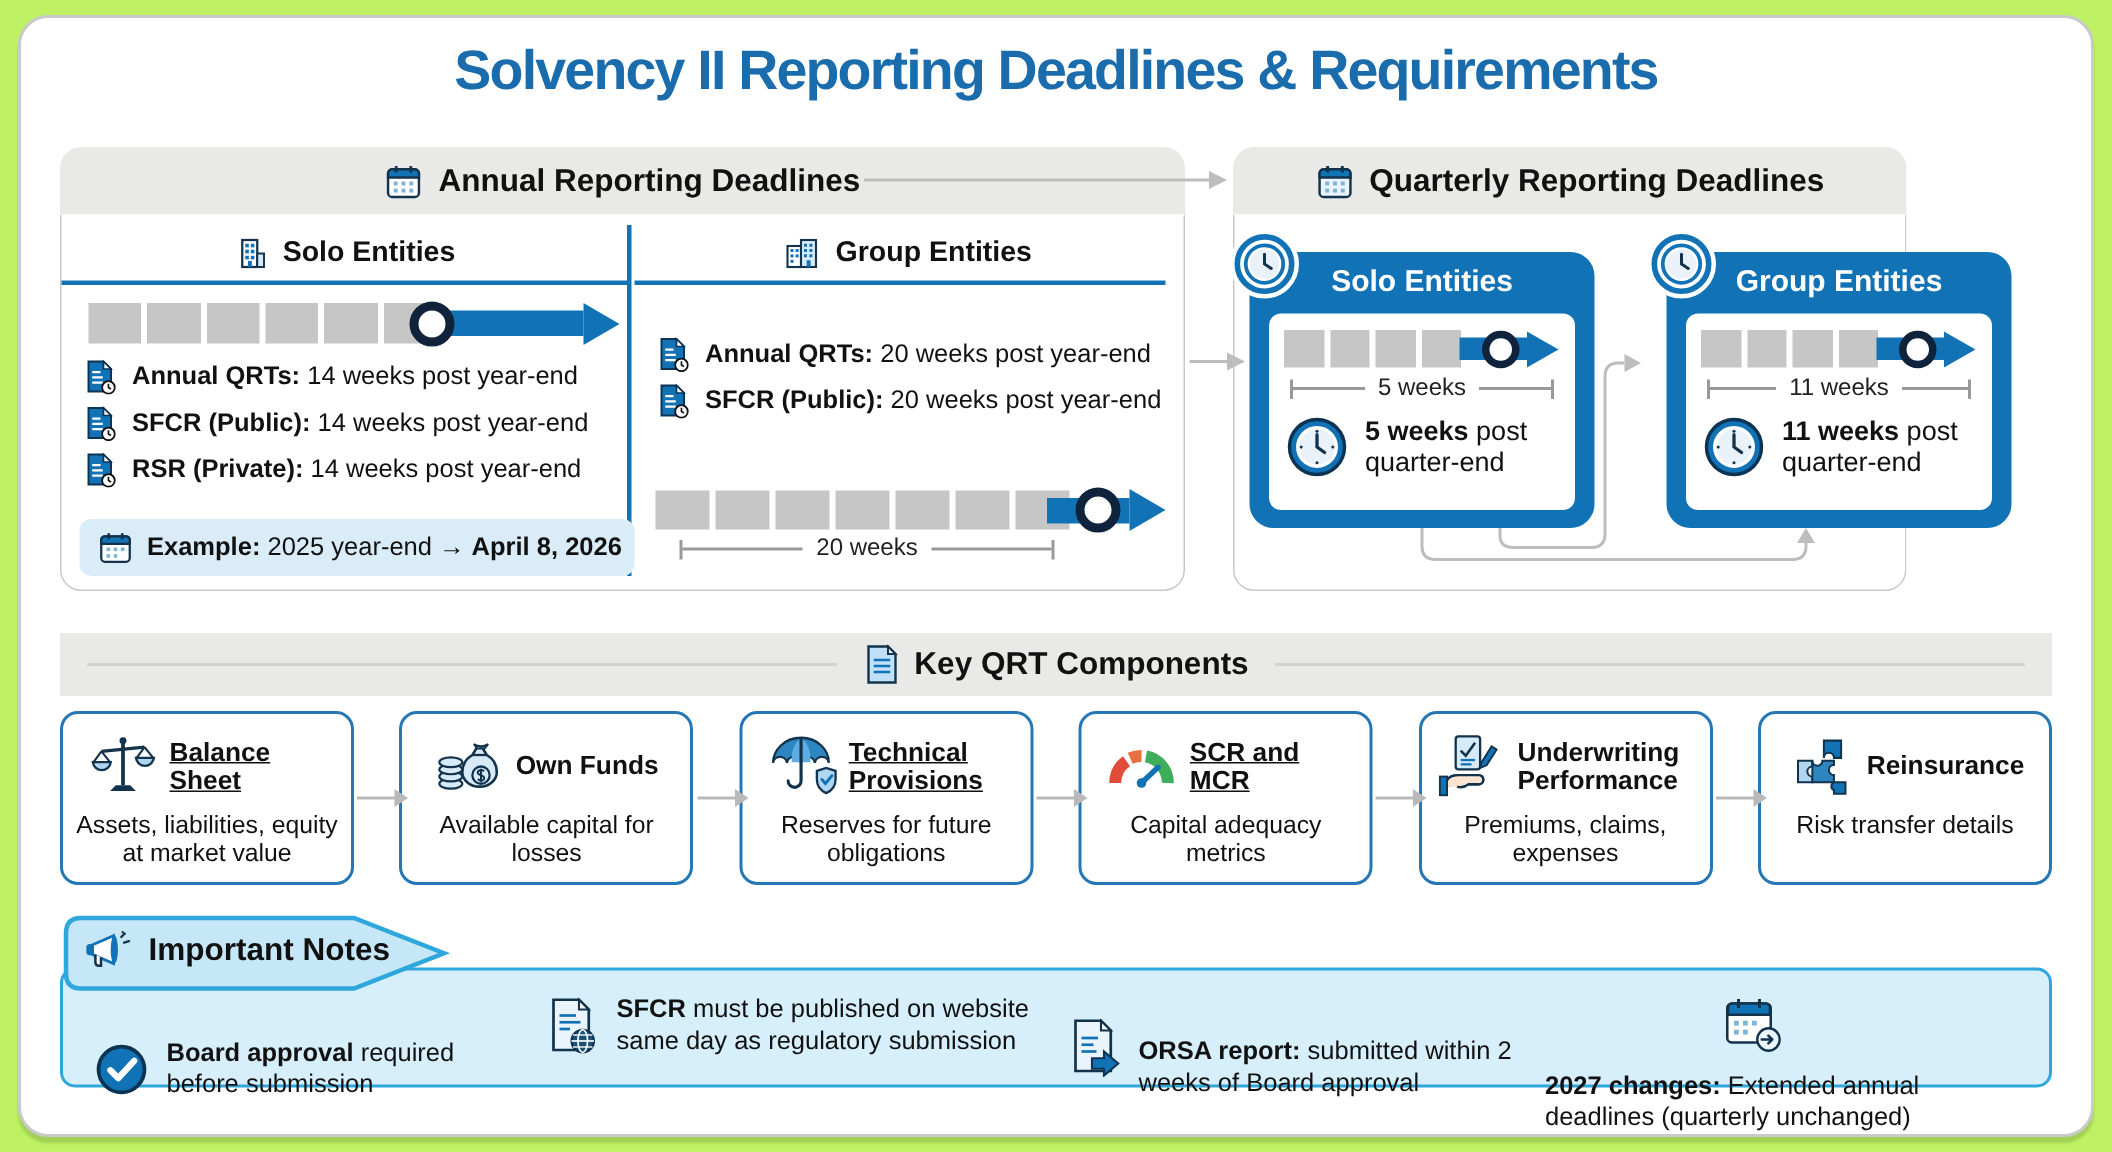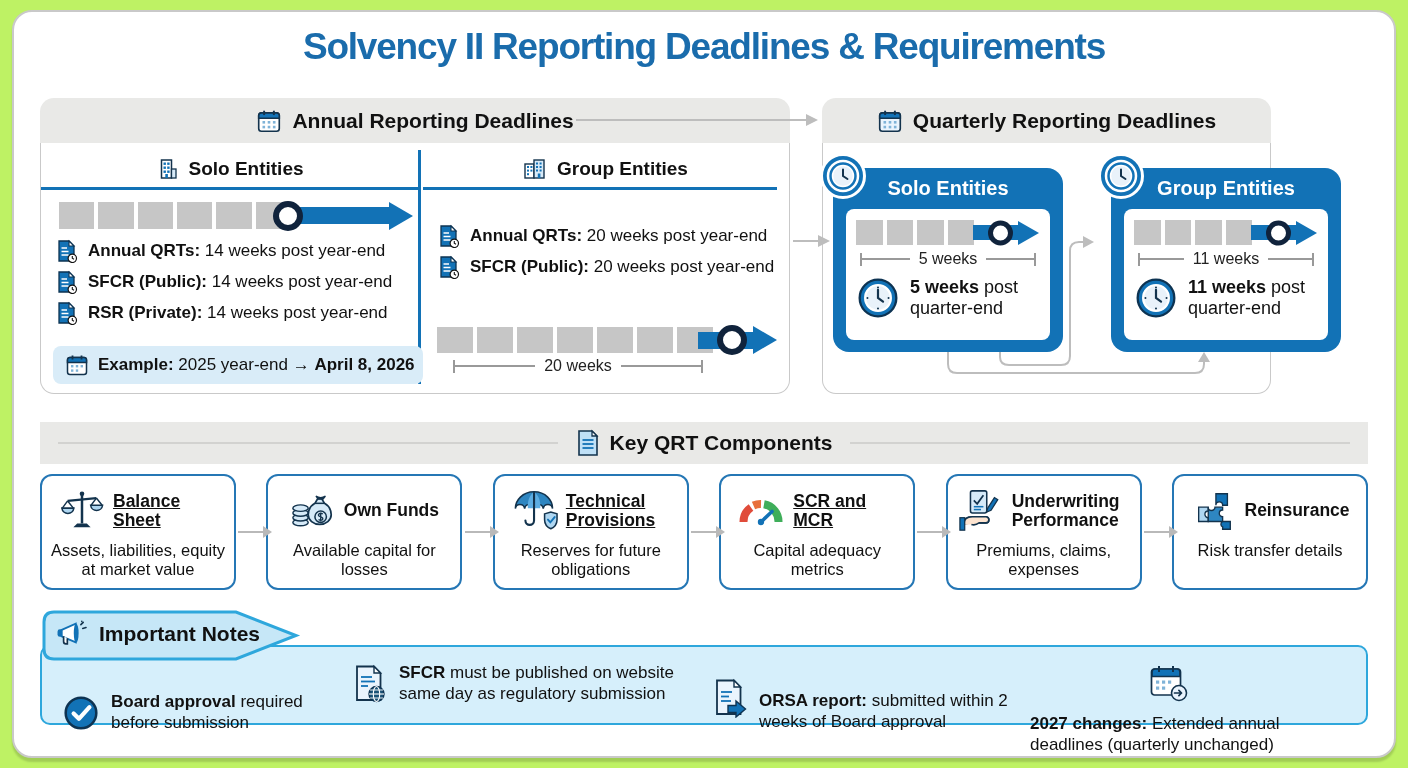--- a/index.html
+++ b/index.html
@@ -83,21 +83,21 @@
   .w2{max-width:104px;text-decoration:underline;}
   .kc-desc{font-size:16.5px;text-align:center;line-height:1.18;margin-top:3px;}
 
   
   .notes-body{position:absolute;left:40px;top:645px;width:1328px;height:80px;background:#d6effb;border:2px solid #2ea7dc;border-radius:10px;box-sizing:border-box;z-index:1;}
   .notes-tab{position:absolute;left:40px;top:609px;width:262px;height:53px;z-index:3;}
   .notes-tab-content{position:absolute;left:56px;top:609px;height:50px;display:flex;align-items:center;gap:11px;font-size:21px;font-weight:bold;z-index:4;}
   .note{position:absolute;display:flex;align-items:center;gap:11px;z-index:2;}
   .nt{font-size:17px;line-height:1.22;}
   .note1{left:62px;top:663px;margin-top:29px;} .note1 .nt{width:212px;}
-  .note2{left:352px;top:663px;justify-content:space-between;} .note2 .nt{width:302px;}
+  .note2{left:364px;top:663px;justify-content:space-between;} .note2 .nt{width:302px;}
   .note3{left:712px;top:663px;} .note3 .nt{width:256px;margin-top:28px;}
   .note4{left:1030px;top:663px;flex-direction:column;} .note4 .nt{width:278px;}
 
   .overlay{position:absolute;left:0;top:0;width:1408px;height:768px;pointer-events:none;z-index:1;}
   b{font-weight:bold;}
   svg{display:block;}
 </style>
 </head>
 <body>
 

